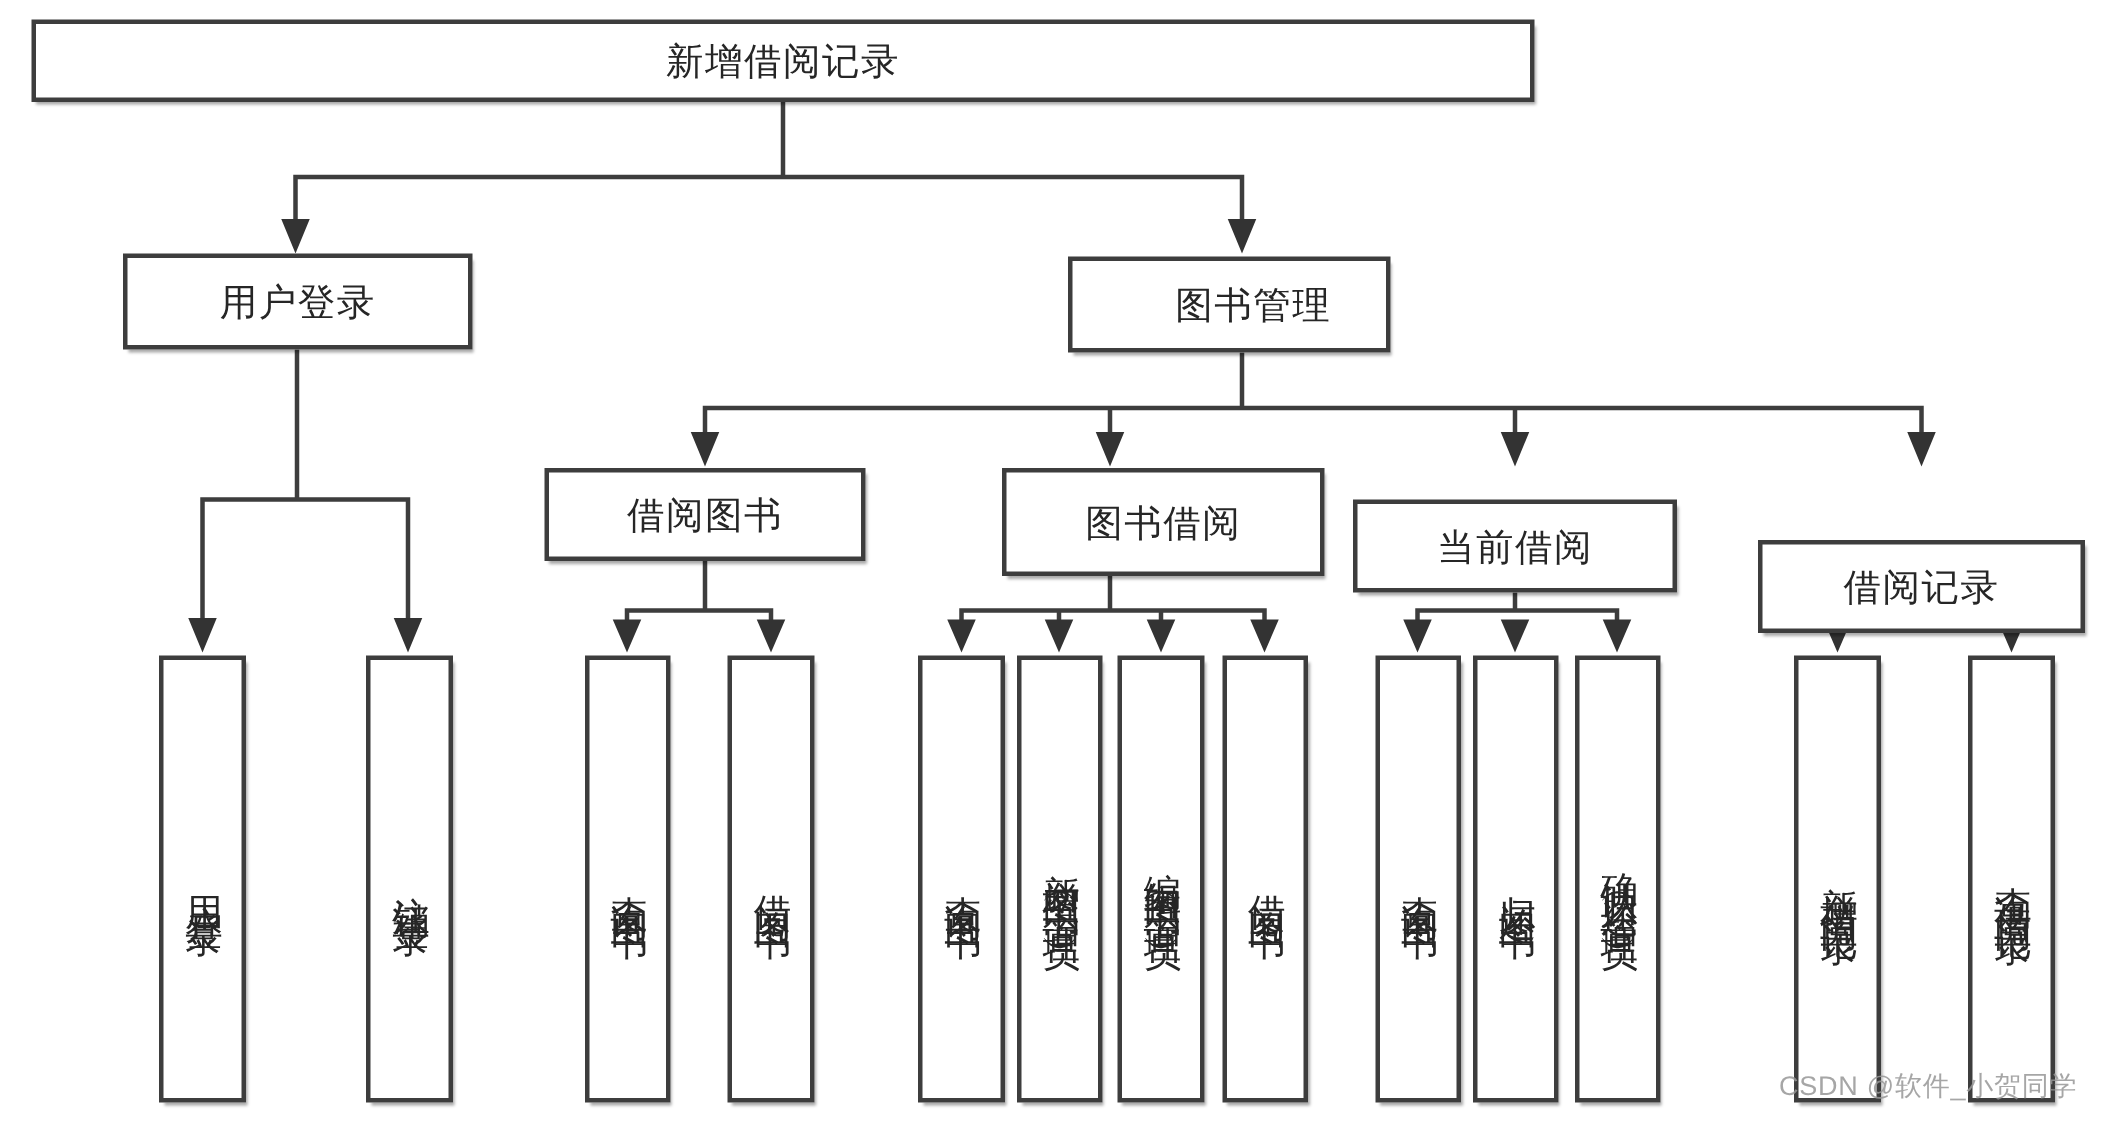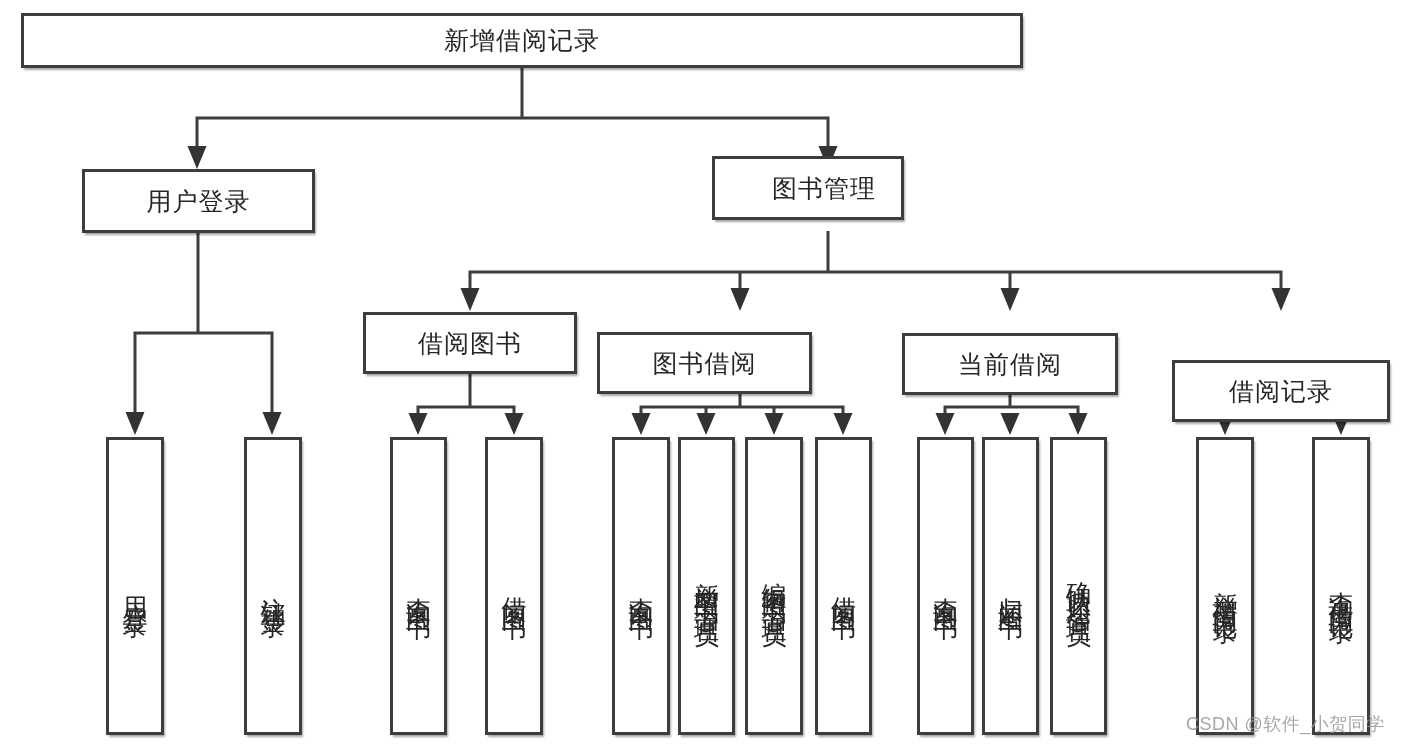--- a/index.html
+++ b/index.html
@@ -120,28 +120,28 @@
       M1331.5 413 h19 L1341 435 Z"></path>
   </svg>
 
   <div class="node" style="left:21px; top:13px; width:1002px; height:55px;">
     <span class="hlabel">新增借阅记录</span>
   </div>
 
   <div class="node" style="left:82px; top:169px; width:233px; height:64px;">
     <span class="hlabel">用户登录</span>
   </div>
-  <div class="node" style="left:712px; top:156px; width:192px; height:64px;padding-left:32px;">
+  <div class="node" style="left:712px; top:171px; width:215px; height:64px;padding-left:32px;">
     <span class="hlabel">图书管理</span>
   </div>
 
   <div class="node" style="left:363px; top:312px; width:214px; height:62px;">
     <span class="hlabel">借阅图书</span>
   </div>
-  <div class="node" style="left:597px; top:312px; width:215px; height:62px;margin-top:20px;">
+  <div class="node" style="left:668px; top:312px; width:215px; height:72px;">
     <span class="hlabel">图书借阅</span>
   </div>
   <div class="node" style="left:902px; top:312px; width:216px; height:62px;margin-top:21px;">
     <span class="hlabel">当前借阅</span>
   </div>
   <div class="node" style="left:1172px; top:312px; width:218px; height:62px;margin-top:48px;">
     <span class="hlabel">借阅记录</span>
   </div>
 
   <div class="node" style="left:106px; top:437px; width:58px; height:298px;">

